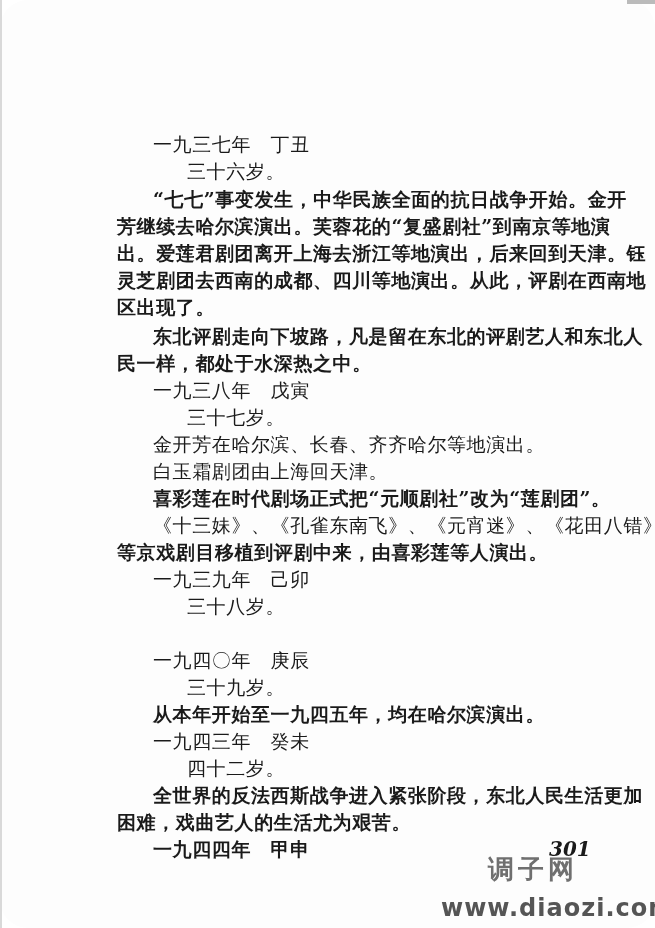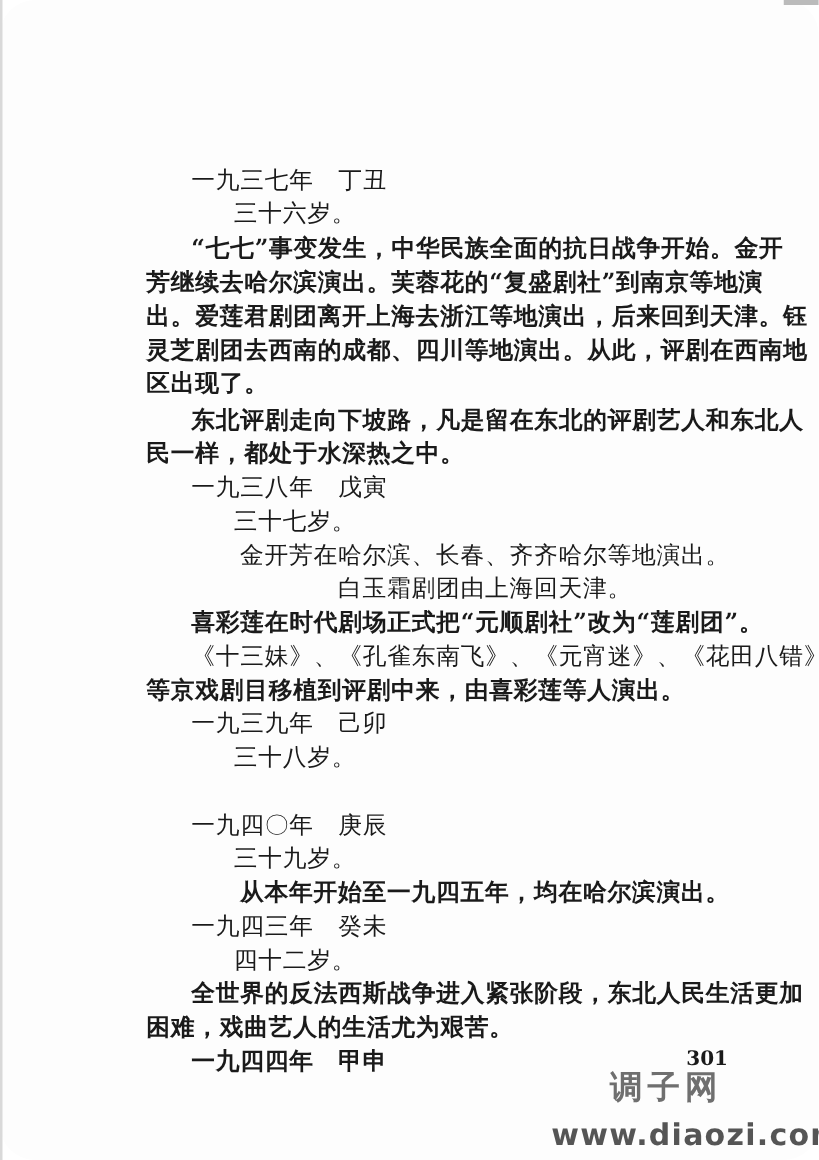--- a/index.html
+++ b/index.html
@@ -34,30 +34,31 @@
       position: absolute;
       left: 117px;
       width: 470px;
       font-size: 19px;
       line-height: 24px;
       white-space: nowrap;
       letter-spacing: 0.6px;
     }
     .line.year { left: 153px; font-weight: normal; }
     .line.age  { left: 187px; }
-    .line.para { left: 153px; text-align: center; }
+    .line.para { left: 153px; }
     .line.cont { left: 117px; }
     .line.bold { font-weight: bold; }
     .line.justify { text-align: justify; text-align-last: justify; width: 470px; }
     .line.para.justify { width: 434px; }
     .page-number {
       position: absolute;
       left: 549px; top: 837px;
-      font-size: 16px; font-weight: bold;
+      font-size: 20px; font-weight: bold;
       font-family: "DejaVu Serif", serif;
+      font-style: italic;
     }
     .watermark-cn {
       position: absolute;
       left: 488px; top: 852px;
       font-family: "DejaVu Sans", sans-serif;
       font-size: 26px; font-weight: bold;
       color: #6f6f6f;
       letter-spacing: 4px;
     }
     .watermark-url {

